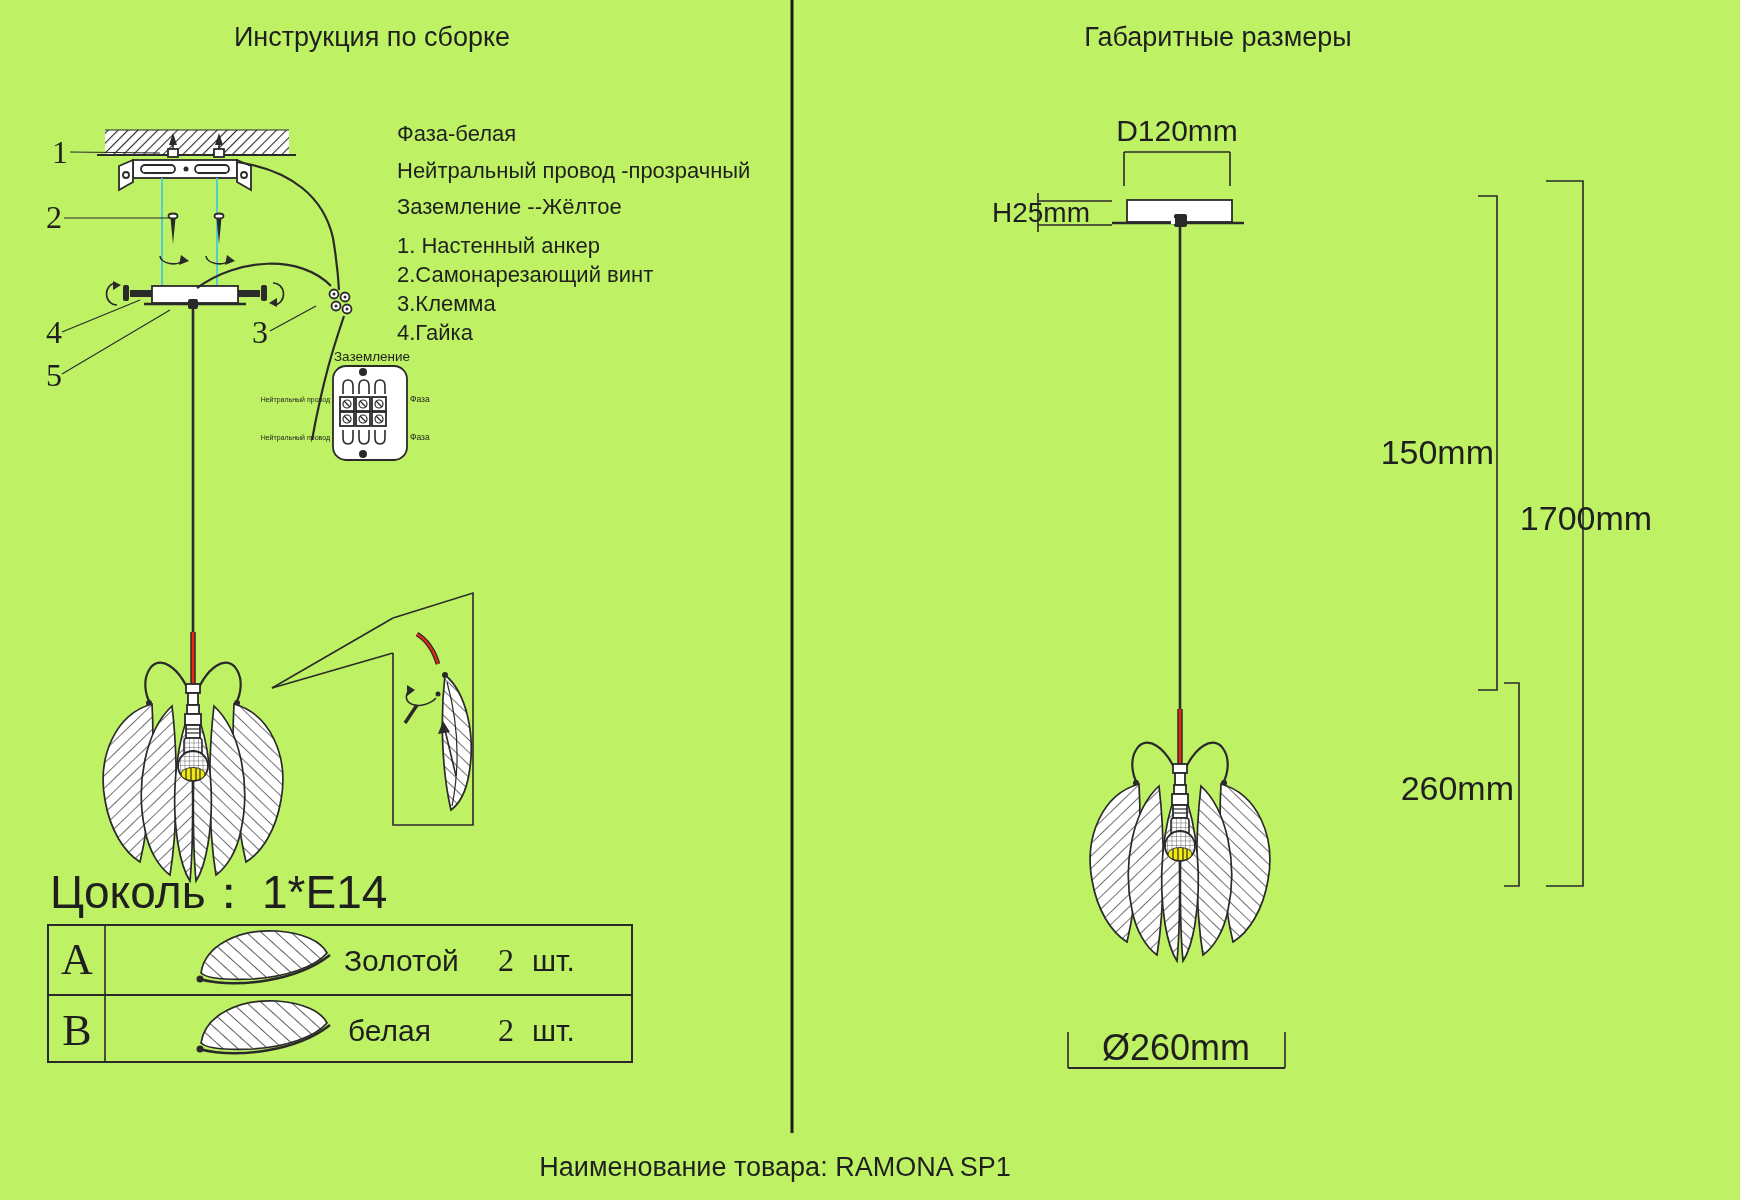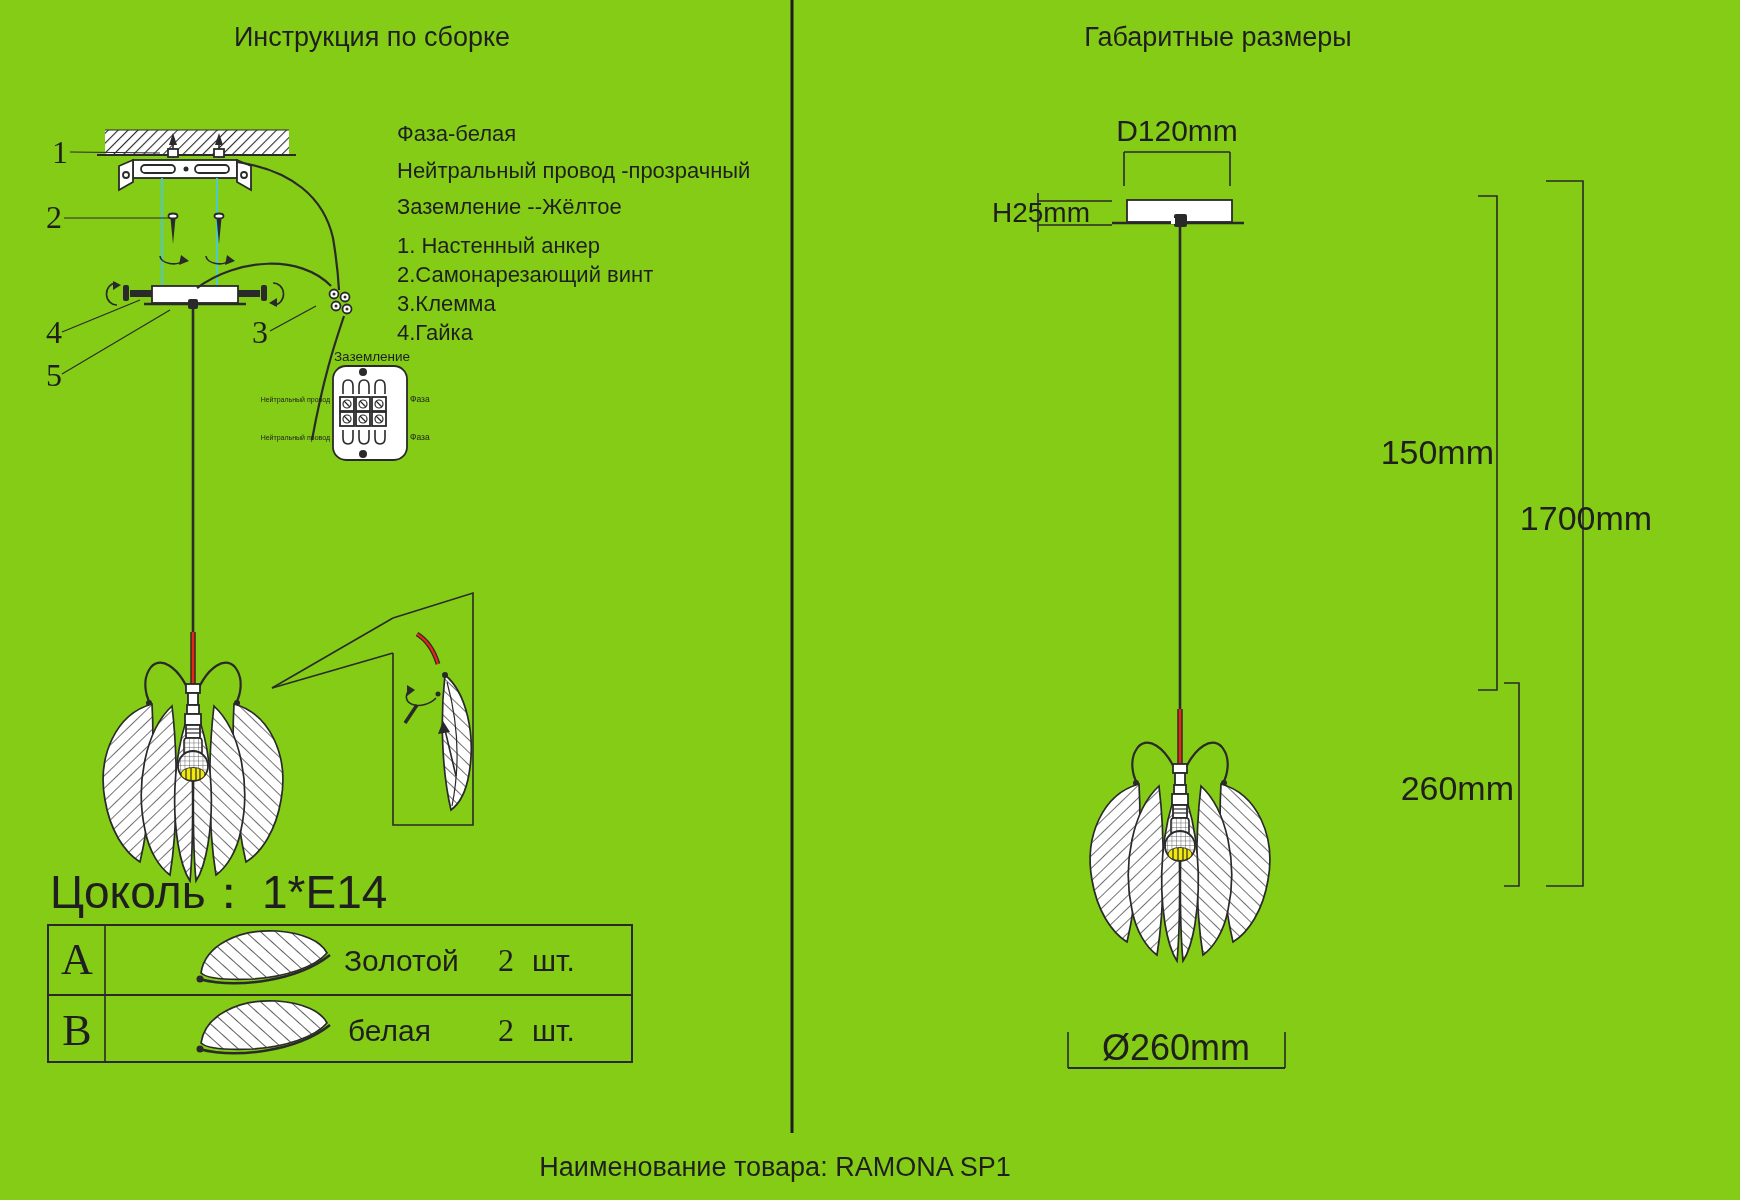--- a/index.html
+++ b/index.html
@@ -1,16 +1,16 @@
 <!DOCTYPE html>
 <html><head>
 <meta charset="utf-8">
 <style>
   html,body{margin:0;padding:0;background:#ffffff;}
-  .page{position:relative;width:1740px;height:1200px;background:#84cc16;overflow:hidden;}
+  .page{position:relative;width:1740px;height:1200px;background:#bef264;overflow:hidden;}
   svg{display:block;}
   text{fill:#1f1f1f;}
   .f22{font:22px "Liberation Sans",sans-serif;}
   .f27{font:27px "Liberation Sans",sans-serif;}
   .f28{font:28px "Liberation Sans",sans-serif;}
   .f30{font:30px "Liberation Sans",sans-serif;}
   .f34{font:34px "Liberation Sans",sans-serif;}
   .f36{font:36px "Liberation Sans",sans-serif;}
   .f46{font:46px "Liberation Sans",sans-serif;}
   .f13{font:13.5px "Liberation Sans",sans-serif;}

